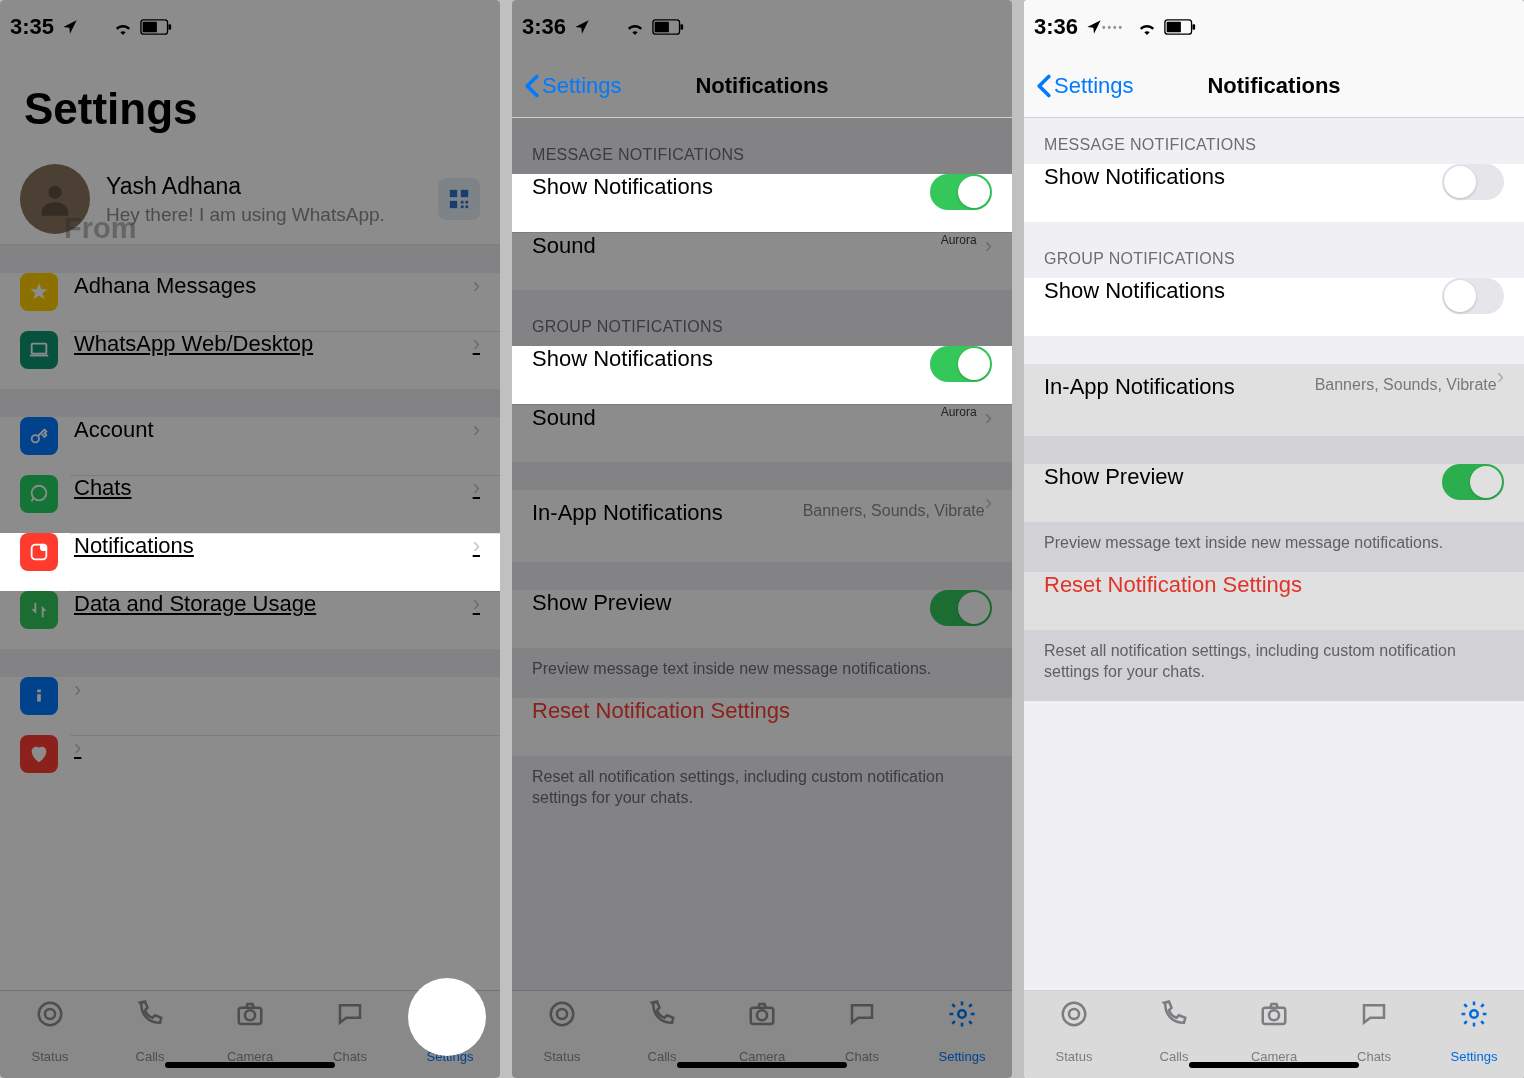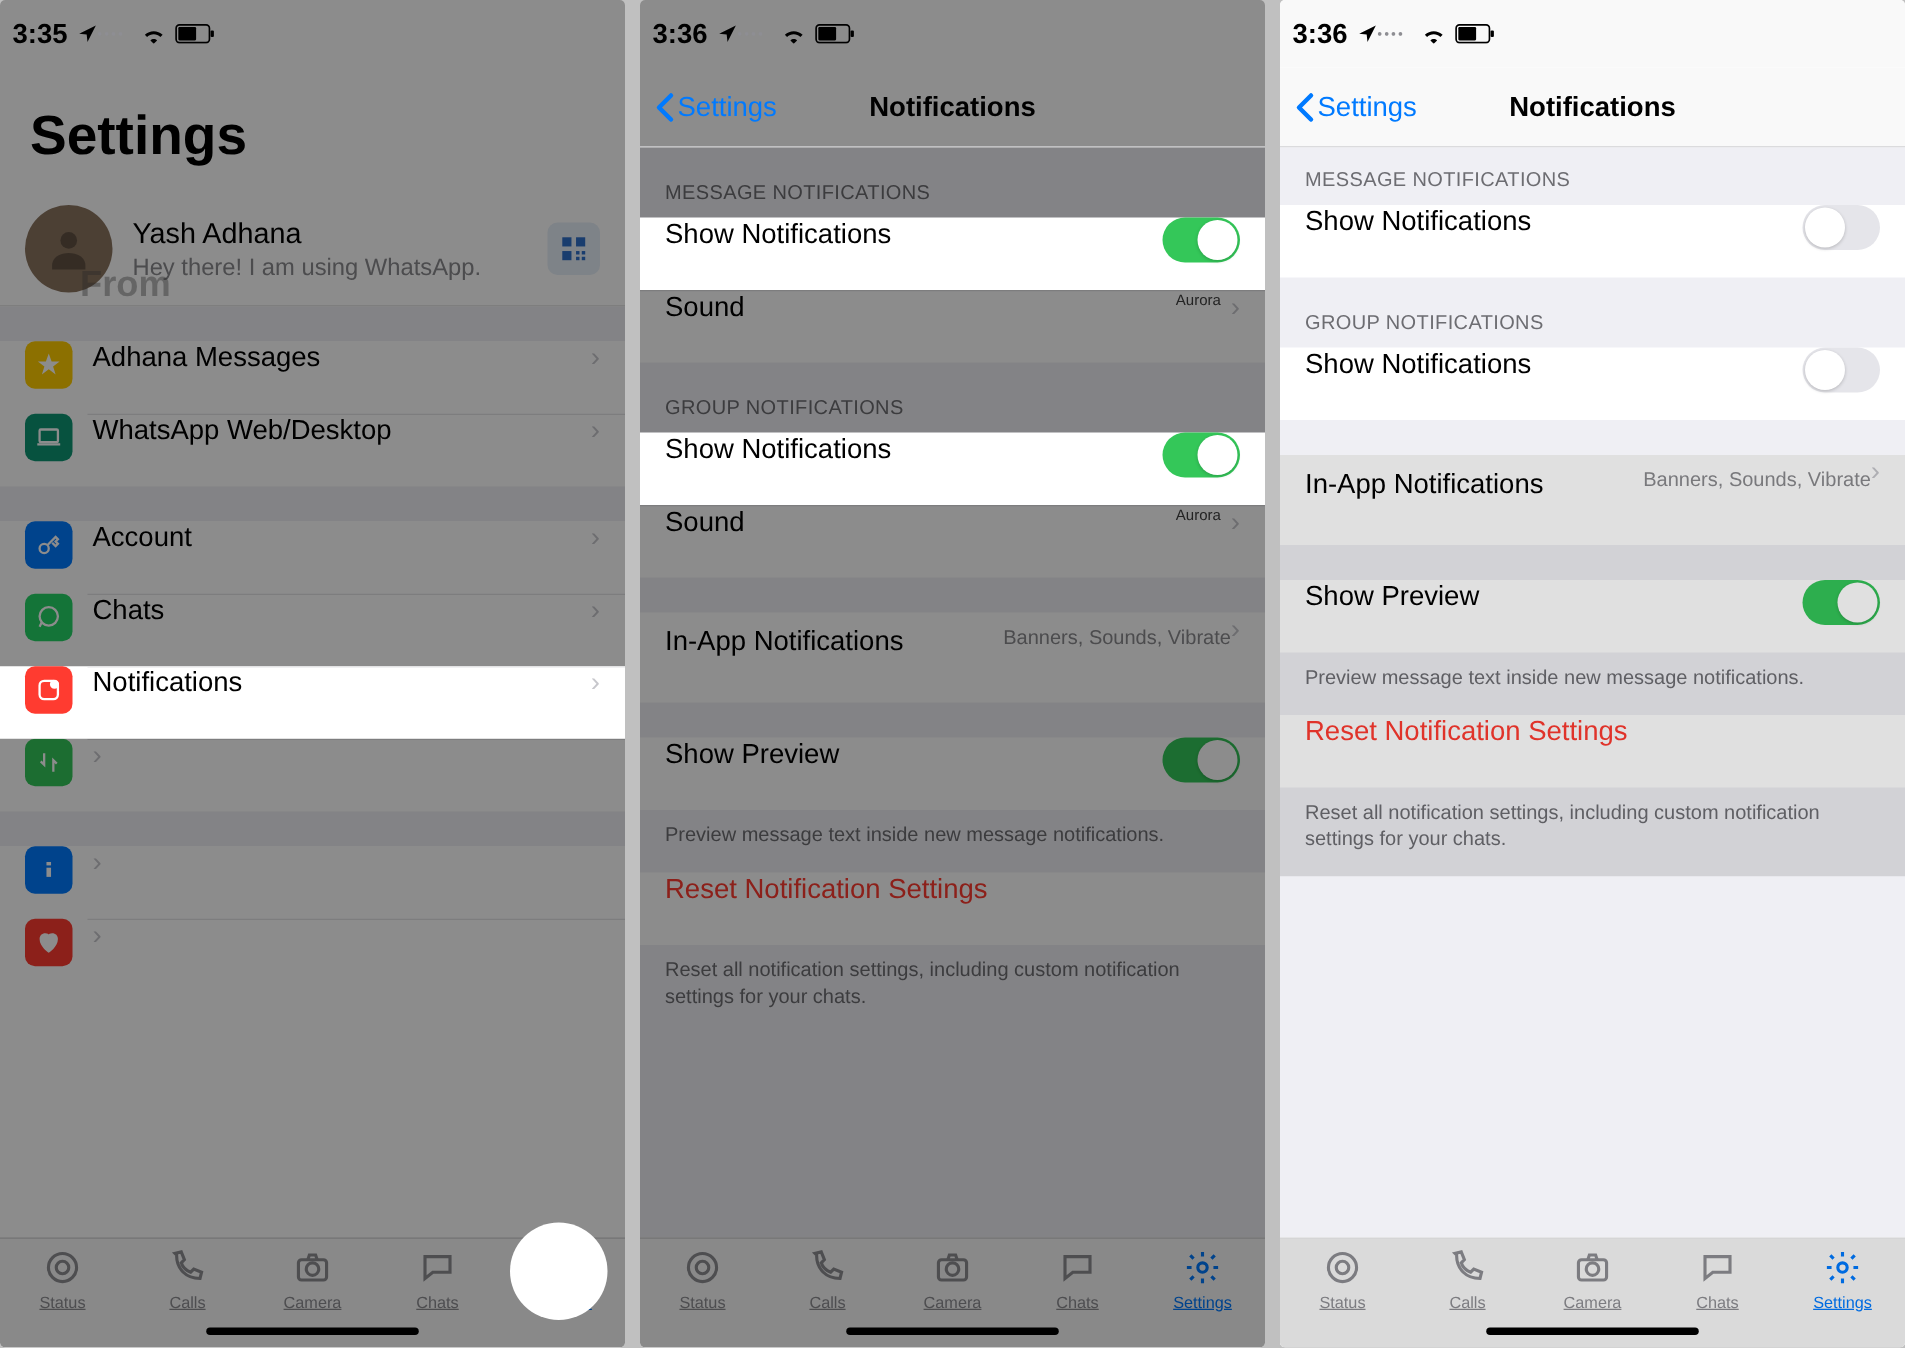--- a/index.html
+++ b/index.html
@@ -16,37 +16,37 @@
     .content { flex: 1; overflow: hidden; background: #efeff4; position: relative; }
     .profile-row { display: flex; align-items: center; padding: 10px 20px; background: #fff; border-bottom: 1px solid #e5e5e5; }
     .avatar { width: 70px; height: 70px; border-radius: 50%; background: #8b7560; margin-right: 16px; display:flex; align-items:center; justify-content:center; color:#fff; }
     .p-name { font-size: 23px; font-weight: 400; }
     .p-status { font-size: 19px; color: #8a8a8e; margin-top: 4px; }
     .qr { width: 42px; height: 42px; border-radius: 8px; background: #e6eef7; display: flex; align-items: center; justify-content: center; margin-left: auto; color: #2e6fc9; }
     .section-header { font-size: 16px; color: #6d6d72; padding: 28px 20px 10px; text-transform: uppercase; letter-spacing: 0.3px; }
     .section-header.short { padding: 18px 20px 10px; }
     .row { display: flex; align-items: flex-start; background: #fff; min-height: 58px; padding: 0 20px; border-top: 1px solid #e3e3e5; position: relative; }
     .row:first-child, .group-first { border-top: none; }
-    .row-inset { border-top: none; }
+    .row-inset { border-top: none; text-decoration: underline; }
     .row-inset::before { content:''; position:absolute; left: 70px; right:0; top:0; height:1px; background:#e3e3e5; }
     .row-icon { width: 38px; height: 38px; border-radius: 8px; display: flex; align-items: center; justify-content: center; margin-right: 16px; color: #fff; flex-shrink: 0; }
     .row-label { font-size: 22px; flex: 1; }
     .row-sub { font-size: 16px; color: #8a8a8e; margin-top: 2px; }
     .row-stack { display:flex; flex-direction:row; padding: 10px 0; flex:1; }
     .row-detail { font-size: 12px; color: #404040; margin-right: 8px; }
     .chevron { color: #c7c7cc; font-size: 22px; }
     .toggle { width: 62px; height: 36px; border-radius: 18px; background: #e5e5ea; position: relative; flex-shrink: 0; }
     .toggle.on { background: #34c759; }
     .toggle::after { content: ''; position: absolute; width: 32px; height: 32px; border-radius: 50%; background: #fff; top: 2px; left: 2px; box-shadow: 0 1px 3px rgba(0,0,0,0.2); transition: none; }
     .toggle.on::after { left: 28px; }
     .footer-text { font-size: 16px; color: #6d6d72; padding: 10px 20px 18px; line-height: 1.35; }
     .red-text { color: #ff3b30; }
     .spacer { height: 28px; background: #efeff4; }
     .tabbar { height: 88px; border-top: 1px solid #d1d1d4; background: #f9f9f9; display: flex; justify-content: space-around; align-items: flex-start; padding-top: 8px; position: relative; z-index: 5; }
-    .tab { display: flex; flex-direction: column; align-items: center; gap: 5px; color: #8e8e93; width: 20%; text-decoration: underline; }
+    .tab { display: flex; flex-direction: column; align-items: center; gap: 20px; color: #8e8e93; width: 20%; }
     .tab.active { color: #007aff; }
     .tab-label { font-size: 13px; }
     .tab-icon { width: 34px; height: 30px; display:flex; align-items:center; justify-content:center; }
     .home-indicator { position: absolute; bottom: 10px; left: 50%; transform: translateX(-50%); width: 170px; height: 6px; background: #000; border-radius: 3px; z-index: 20; }
     .spotlight { position: relative; z-index: 20; background: #fff; }
     .spotlight-tab { position: relative; z-index: 20; }
     .circle-bg { position:absolute; width: 78px; height: 78px; background:#fff; border-radius:50%; bottom: 22px; right: 14px; z-index: 15; }
     svg { display: block; }
     .watermark { position:absolute; top: 212px; left: 64px; font-size: 29px; font-weight: 600; color: rgba(40,40,40,0.38); z-index: 25; }
     .dots { font-size: 10px; letter-spacing: 2px; color: #8e8e93; margin-right: 6px; }
@@ -158,20 +158,21 @@
       <div class="row-label">Notifications</div>
       <span class="chevron">›</span>
     </div>
     <div class="group">
       <div class="row row-inset">
         <div class="row-icon" style="background:#34c759;">
             <svg width="22" height="22" viewBox="0 0 24 24" fill="none" stroke="white" stroke-width="2">
               <path d="M8 4v10l-3-3M16 20V10l3 3"></path>
             </svg>
           </div>
+        <div class="row-label">Data and Storage Usage</div>
         <span class="chevron">›</span>
       </div>
     </div>
     <div class="spacer"></div>
     <div class="group">
       <div class="row group-first">
         <div class="row-icon" style="background:#007aff;">
             <svg width="22" height="22" viewBox="0 0 24 24" fill="white">
               <rect x="10" y="10" width="4" height="8"></rect>
               <rect x="10" y="5" width="4" height="3"></rect>

